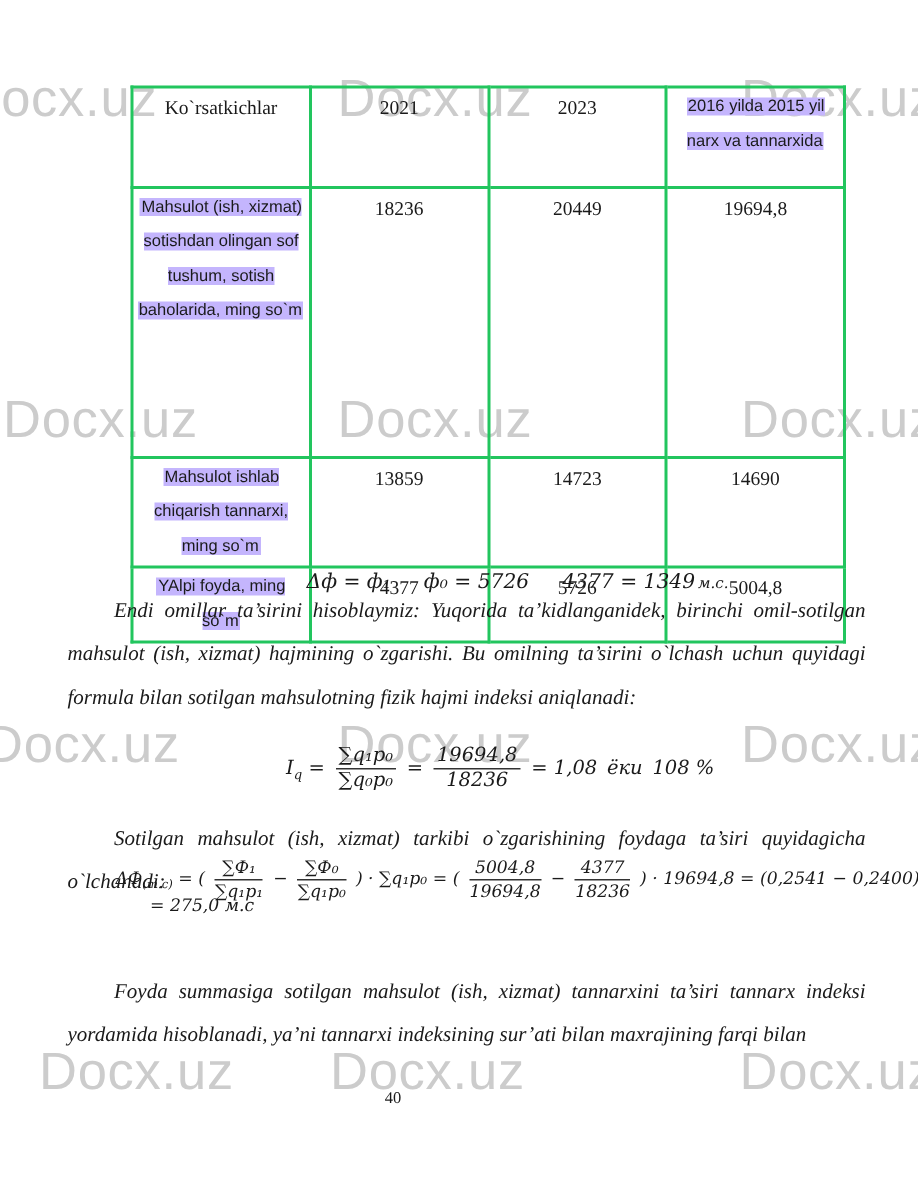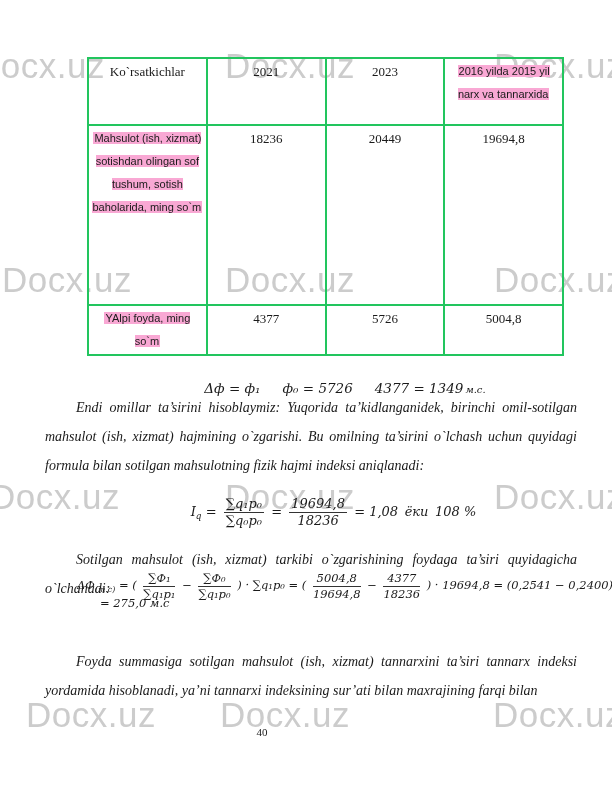--- a/index.html
+++ b/index.html
@@ -18,21 +18,21 @@
   
   table.ind {
     position:absolute; left:87px; top:57px; width:477px;
     border-collapse:collapse; table-layout:fixed;
   }
   table.ind td {
     border:2px solid #22c55e; vertical-align:top; text-align:center;
     padding:1px 2px; overflow:hidden;
   }
   .cell-sans { font-family:"Liberation Sans", sans-serif; font-size:11px; line-height:23px; }
-  .cell-sans .hl { background:#f9a8d4; padding:0 1px; }
+  .cell-sans .hl { background:#c4b5fd; padding:0 1px; }
   .cell-serif { font-family:"Liberation Serif", serif; font-size:13px; line-height:23px; }
 
   
   .formula {
     position:absolute; font-family:"DejaVu Serif","Liberation Serif",serif;
     font-style:italic; white-space:nowrap;
   }
   .f-delta { top:380px; left:0; width:612px; text-align:center; padding-left:78px;
              box-sizing:border-box; font-size:13.5px; }
   .f-delta .seg { margin-right:22px; }
@@ -87,20 +87,26 @@
       <td class="cell-serif">2021</td>
       <td class="cell-serif">2023</td>
       <td class="cell-sans"><span class="hl">2016 yilda 2015 yil narx va tannarxida</span></td>
     </tr>
     <tr style="height:180px;">
       <td class="cell-sans"><span class="hl">Mahsulot (ish, xizmat) sotishdan olingan sof tushum, sotish baholarida, ming so`m</span></td>
       <td class="cell-serif">18236</td>
       <td class="cell-serif">20449</td>
       <td class="cell-serif">19694,8</td>
     </tr>
+    <tr style="height:70px;">
+      <td class="cell-sans"><span class="hl">Mahsulot ishlab chiqarish tannarxi, ming so`m</span></td>
+      <td class="cell-serif">13859</td>
+      <td class="cell-serif">14723</td>
+      <td class="cell-serif">14690</td>
+    </tr>
     <tr style="height:44px;">
       <td class="cell-sans"><span class="hl">YAlpi foyda, ming so`m</span></td>
       <td class="cell-serif">4377</td>
       <td class="cell-serif">5726</td>
       <td class="cell-serif">5004,8</td>
     </tr>
   </tbody>
     </table>
 
   <div class="formula f-delta">

